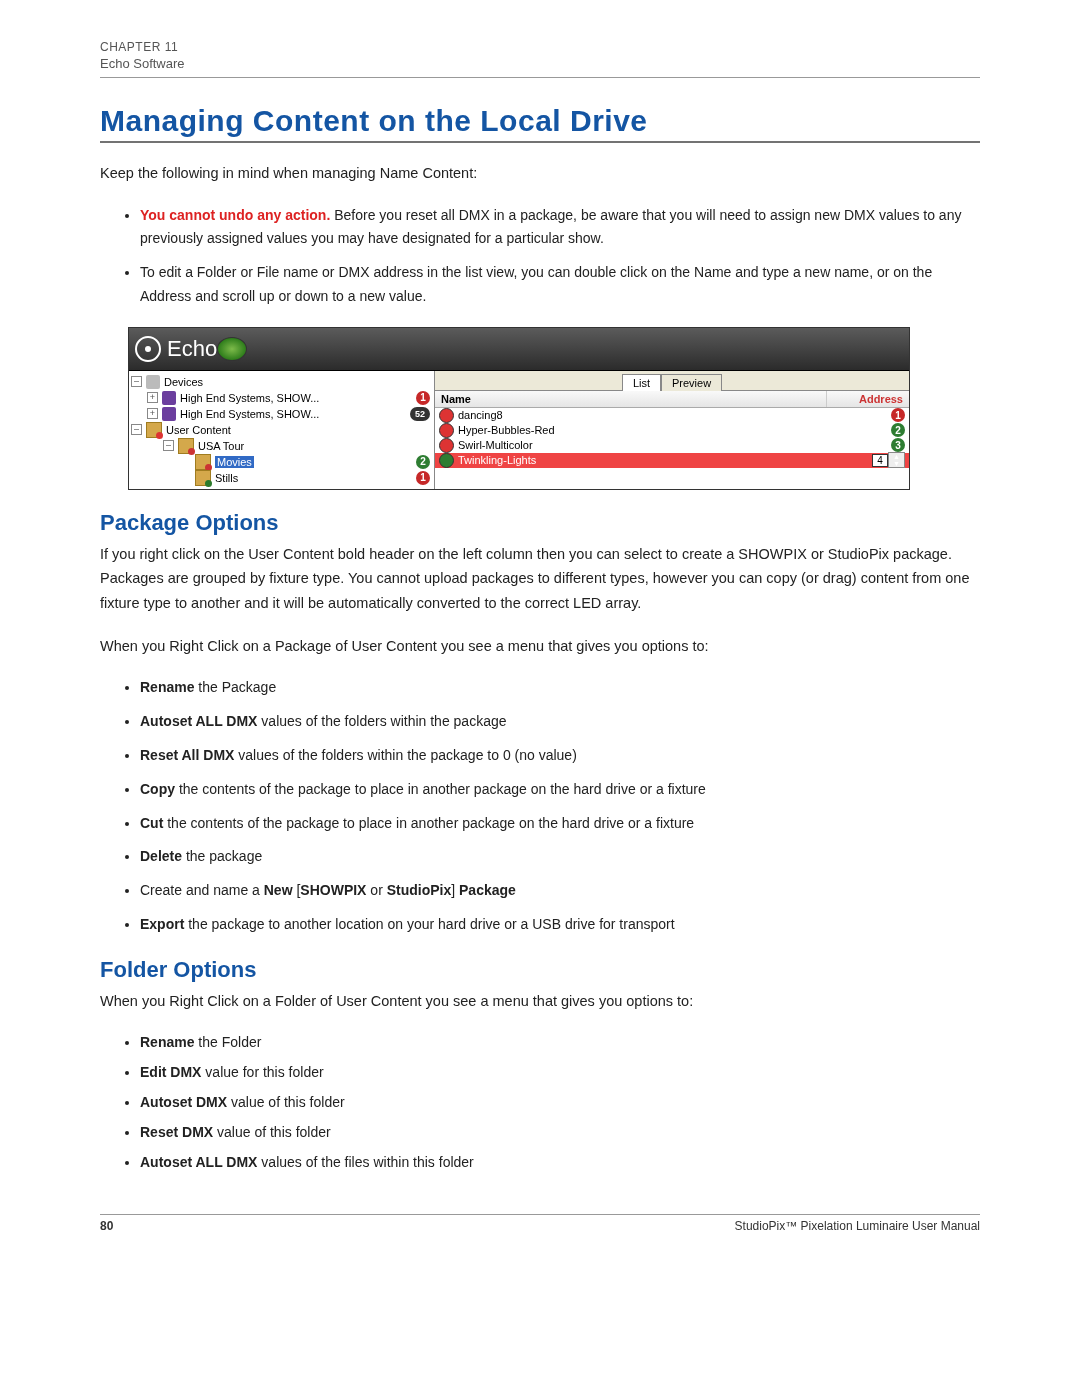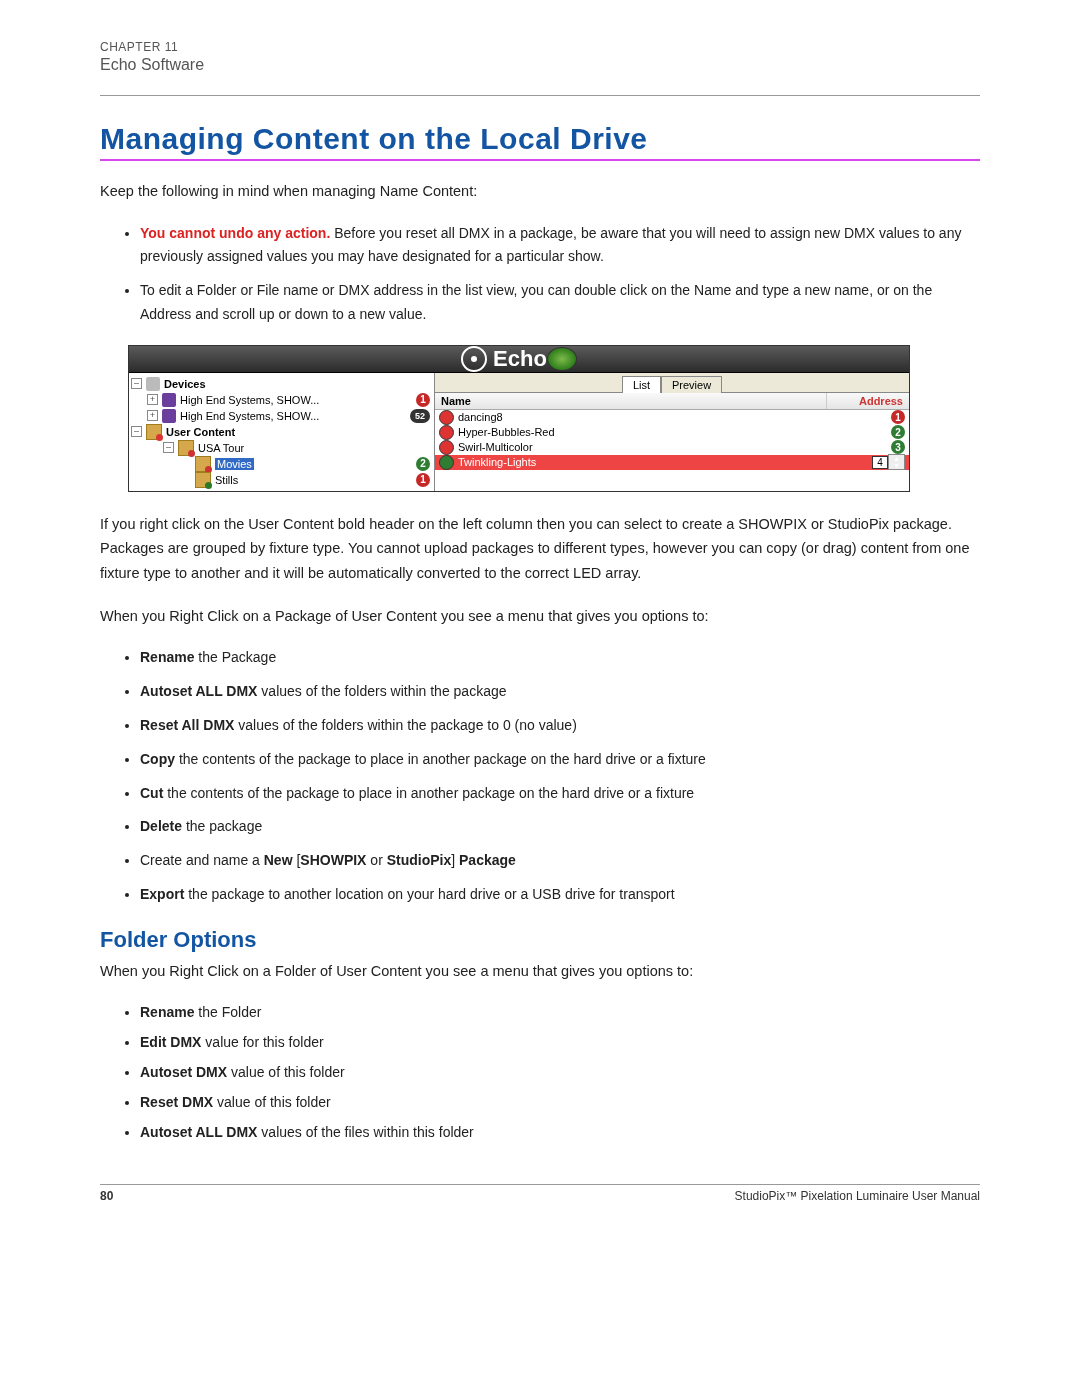--- a/index.html
+++ b/index.html
@@ -14,34 +14,34 @@
     margin: 0 auto;
     padding: 40px 100px 30px 100px;
     box-sizing: border-box;
   }
   .chapter {
     font-size: 12px;
     color: #555;
     letter-spacing: 0.5px;
   }
   .subchapter {
-    font-size: 16px;
+    font-size: 13px;
     color: #555;
     margin-top: 2px;
-    padding-bottom: 21px;
+    padding-bottom: 6px;
     border-bottom: 1px solid #999;
   }
   h1.main {
     font-family: "Trebuchet MS", Arial, sans-serif;
     color: #1455a3;
     font-size: 30px;
     font-weight: bold;
     margin: 26px 0 2px 0;
     padding-bottom: 3px;
-    border-bottom: 2px solid #d946ef;
+    border-bottom: 2px solid #737373;
     letter-spacing: 0.5px;
   }
   p.body {
     font-size: 14.5px;
     line-height: 1.7;
     margin: 18px 0;
     color: #222;
   }
   ul.body {
     font-size: 14px;
@@ -76,25 +76,25 @@
     width: 780px;
     background: #ece9d8;
     font-family: Tahoma, sans-serif;
     font-size: 11px;
     color: #000;
   }
   .shot-title {
     background: linear-gradient(#5b5b5b,#2b2b2b);
     color: #fff;
     font-size: 22px;
-    font-weight: bold;
-    padding: 0 6px;
+    font-weight: normal;
+    padding: 8px 6px;
     display: flex;
     align-items: center;
-    justify-content: center;
+    justify-content: flex-start;
     border-bottom: 1px solid #000;
   }
   .shot-title .logo {
     display: flex;
     align-items: center;
     gap: 6px;
   }
   .shot-title .rings {
     width: 22px; height: 22px;
     border: 2px solid #fff; border-radius: 50%;
@@ -146,21 +146,21 @@
   .ic-devices { background:#bbb; border-radius:2px; }
   .ic-fixture { background:#6b3e9e; border-radius:2px; }
   .ic-uc { background:#d4a84b; border:1px solid #a07c20; position:relative; }
   .ic-uc:after { content:""; position:absolute; right:-2px; bottom:-2px; width:7px;height:7px;background:#d33;border-radius:50%;}
   .ic-pkg { background:#d4a84b; border:1px solid #a07c20; position:relative; }
   .ic-pkg:after { content:""; position:absolute; right:-2px; bottom:-2px; width:7px;height:7px;background:#c33;border-radius:50%;}
   .ic-folder { background:#d4a84b; border:1px solid #a07c20; position:relative; }
   .ic-folder:after { content:""; position:absolute; right:-2px; bottom:-2px; width:7px;height:7px;background:#c33;border-radius:50%;}
   .ic-sfolder { background:#d4a84b; border:1px solid #a07c20; position:relative;}
   .ic-sfolder:after { content:""; position:absolute; right:-2px; bottom:-2px; width:7px;height:7px;background:#2a7a2a;border-radius:50%;}
-  .bold { font-weight: bold; }
+  .bold { font-weight: normal; }
   .sel { background:#316ac5; color:#fff; padding:0 2px;}
   .badge {
     display:inline-flex; align-items:center; justify-content:center;
     border-radius: 50%;
     color: #fff;
     font-weight: bold;
     font-size: 10px;
     margin-left: auto;
     margin-right: 2px;
   }
@@ -346,20 +346,21 @@
             <span class="mic mic-green"></span>
             <span class="rname">Twinkling-Lights</span>
             <span class="inputedit">4</span>
             <span class="spin">▲<br>▼</span>
           </div>
         </div>
       </div>
     </div>
   </div>
 
+  <h2 class="sub">Package Options</h2>
   <p class="body" style="margin-top:6px">If you right click on the User Content bold header on the left column then you can select to create a SHOWPIX or StudioPix package.  Packages are grouped by fixture type.  You cannot upload packages to different types, however you can copy (or drag) content from one fixture type to another and it will be automatically converted to the correct LED array.</p>
   <p class="body">When you Right Click on a Package of User Content you see a menu that gives you options to:</p>
   <ul class="body">
     <li><b>Rename</b><span> the Package</span></li>
     <li><b>Autoset ALL DMX</b><span> values of the folders within the package</span></li>
     <li><b>Reset All DMX</b><span> values of the folders within the package to 0 (no value)</span></li>
     <li><b>Copy</b><span> the contents of the package to place in another package on the hard drive or a fixture</span></li>
     <li><b>Cut</b><span> the contents of the package to place in another package on the hard drive or a fixture</span></li>
     <li><b>Delete</b><span> the package</span></li>
     <li><span>Create and name a </span><b>New</b><span> [</span><b>SHOWPIX</b><span> or </span><b>StudioPix</b><span>] </span><b>Package</b></li>

